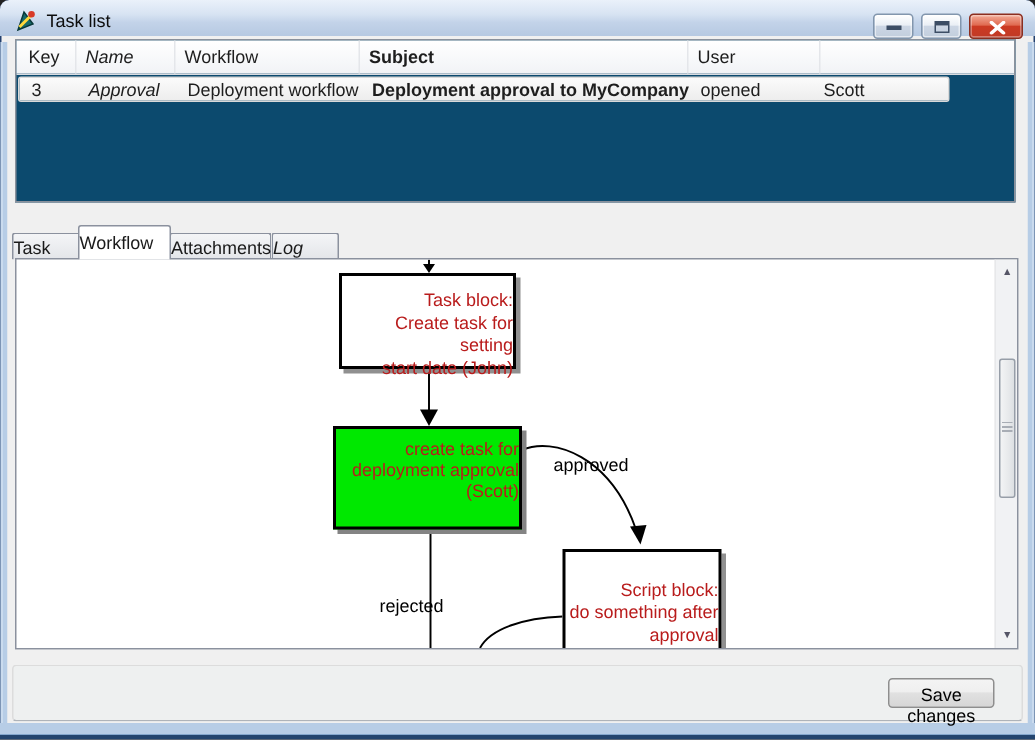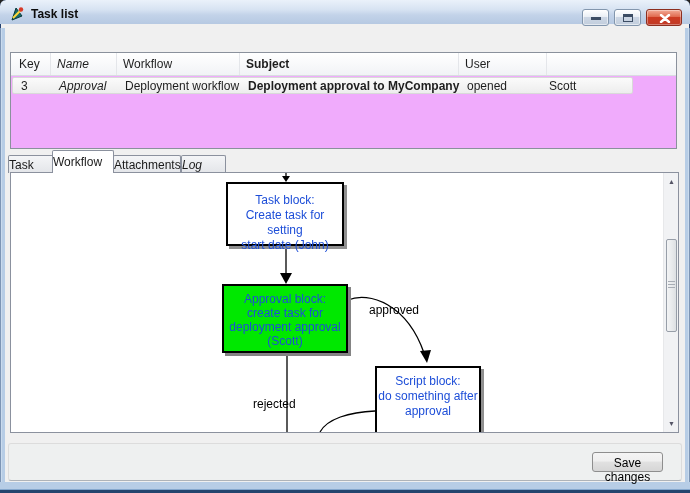--- a/index.html
+++ b/index.html
@@ -8,21 +8,20 @@
     position:relative;width:690px;height:493px;
     font-family:"Liberation Sans", sans-serif;font-size:12px;color:#1a1a1a;
     border-radius:6px 6px 0 0;overflow:hidden;background:#f0f0f0;
     outline:1px solid #23406f;outline-offset:-1px;
   }
   
   .titlebar{
     position:absolute;left:0;top:0;width:690px;height:24px;
     background:linear-gradient(#eaf1fa,#d7e3f2 40%,#c3d3e9 62%,#b6c9e2);
     border-radius:6px 6px 0 0;
-    font-weight:bold;
   }
   .app-icon{position:absolute;left:9px;top:6px;width:16px;height:16px;}
   .title-text{position:absolute;left:31px;top:7px;font-size:12px;color:#0c0c0c;}
   .capbtns{position:absolute;right:8px;top:9px;height:17px;display:flex;gap:5px;}
   .capbtn{
     height:17px;border-radius:3px;border:1px solid #8296ad;position:relative;
     background:linear-gradient(#ffffff,#eaeff5 45%,#ccd6e4 50%,#c2cedd);
     box-shadow:inset 0 0 0 1px rgba(255,255,255,.55);
   }
   .capbtn.min,.capbtn.max{width:27px;}
@@ -35,21 +34,21 @@
   .glyph-max{position:absolute;left:8px;top:4px;width:10px;height:8px;border:1px solid #3c4d64;border-top-width:3px;}
   .glyph-close{position:absolute;left:12px;top:4px;width:12px;height:9px;}
   .frame-l,.frame-r{position:absolute;top:28px;width:5px;height:454px;background:linear-gradient(90deg,#7d95b5 0 1px,#cadbee 1px 2px,#b7cde6 2px);}
   .frame-l{left:0;}
   .frame-r{right:0;transform:scaleX(-1);}
   .frame-b{position:absolute;left:0;bottom:0;width:690px;height:11px;
     background:linear-gradient(#b7cde6 0 7px,#85a7cd 7px 8px,#24456e 8px 11px);}
   .client{position:absolute;left:5px;top:28px;width:680px;height:454px;background:#f0f0f0;}
 
   
-  .listview{position:absolute;left:10px;top:52px;width:667px;height:97px;background:#f0abfc;border:1px solid #8a919c;}
+  .listview{position:absolute;left:10px;top:26px;width:667px;height:109px;background:#0c4a6e;border:1px solid #8a919c;}
   .lv-header{position:absolute;left:0;top:0;right:0;height:23px;display:flex;
     background:linear-gradient(#ffffff,#f7f8fa 60%,#f1f3f6);border-bottom:1px solid #d9dce1;}
   .hcell{height:100%;padding:4px 0 0 6px;border-right:1px solid #e4e6ea;color:#1e1e1e;}
   .hcell.first{padding-left:8px;}
   .hcell.filler{border-right:none;flex:1;}
   .c0{width:40px;} .c1{width:66px;font-style:italic;} .c2{width:123px;} .c3{width:219px;font-weight:bold;} .c4{width:82px;} .c5{width:88px;}
   .lv-row{position:absolute;left:1px;top:24px;width:621px;height:17px;display:flex;
     background:linear-gradient(#fbfbfb,#ededed);border:1px solid #d9d9d9;border-radius:2px;}
   .rcell{padding:1px 0 0 6px;white-space:nowrap;overflow:hidden;color:#1e1e1e;}
   .rcell.first{padding-left:8px;}
@@ -61,24 +60,24 @@
   .tab.active{top:150px;height:23px;background:#fff;z-index:3;padding-top:4px;}
   .tab-task{left:8px;width:46px;}
   .tab-workflow{left:52px;width:62px;}
   .tab-attachments{left:113px;width:68px;}
   .tab-log{left:181px;width:45px;font-style:italic;}
 
   
   .panel{position:absolute;left:10px;top:172px;width:669px;height:261px;background:#fff;border:1px solid #8b919e;overflow:hidden;z-index:2;}
   .edges{position:absolute;left:0;top:0;width:667px;height:259px;}
   .node{position:absolute;background:#fff;border:2px solid #000;box-shadow:3px 3px 0 0 #909090;
-    text-align:center;line-height:15px;font-size:12px;color:#1d4ed8;}
+    text-align:right;line-height:15px;font-size:12px;color:#b91c1c;}
   .node-task{left:215px;top:9px;width:118px;height:64px;padding-top:9px;}
   .node-approval{left:211px;top:111px;width:126px;height:69px;padding-top:6px;line-height:14px;background:#00e800;box-shadow:3px 3px 0 0 #848484;}
-  .node-script{left:364px;top:193px;width:106px;height:72px;padding-top:6px;}
+  .node-script{left:364px;top:193px;width:106px;height:72px;padding-top:18px;}
   .edge-label{position:absolute;font-size:12px;color:#000;background:transparent;}
   .lbl-approved{left:358px;top:130px;}
   .lbl-rejected{left:242px;top:224px;}
 
   
   .vscroll{position:absolute;right:0;top:0;width:15px;height:259px;background:#f1f2f4;border-left:1px solid #e7e8ea;}
   .sb-btn{position:absolute;left:0;width:15px;height:17px;font-size:7px;color:#556;text-align:center;line-height:17px;}
   .sb-up{top:0;} .sb-down{bottom:0;}
   .sb-thumb{position:absolute;left:2px;top:66px;width:11px;height:93px;border:1px solid #979ea8;border-radius:2px;
     background:linear-gradient(90deg,#f3f4f5,#e8eaec 55%,#dde0e3);}
@@ -167,21 +166,20 @@
       <path d="M309 259 C316 246, 338 239, 364 238" stroke="#000" stroke-width="1.3" fill="none"></path>
     </svg>
 
     <div class="node node-task">
       <div>Task block:</div>
       <div>Create task for setting</div>
       <div>start date (John)</div>
     </div>
 
     <div class="node node-approval">
-      <div>Approval block:</div>
       <div>create task for</div>
       <div>deployment approval</div>
       <div>(Scott)</div>
     </div>
 
     <div class="node node-script">
       <div>Script block:</div>
       <div>do something after</div>
       <div>approval</div>
     </div>

